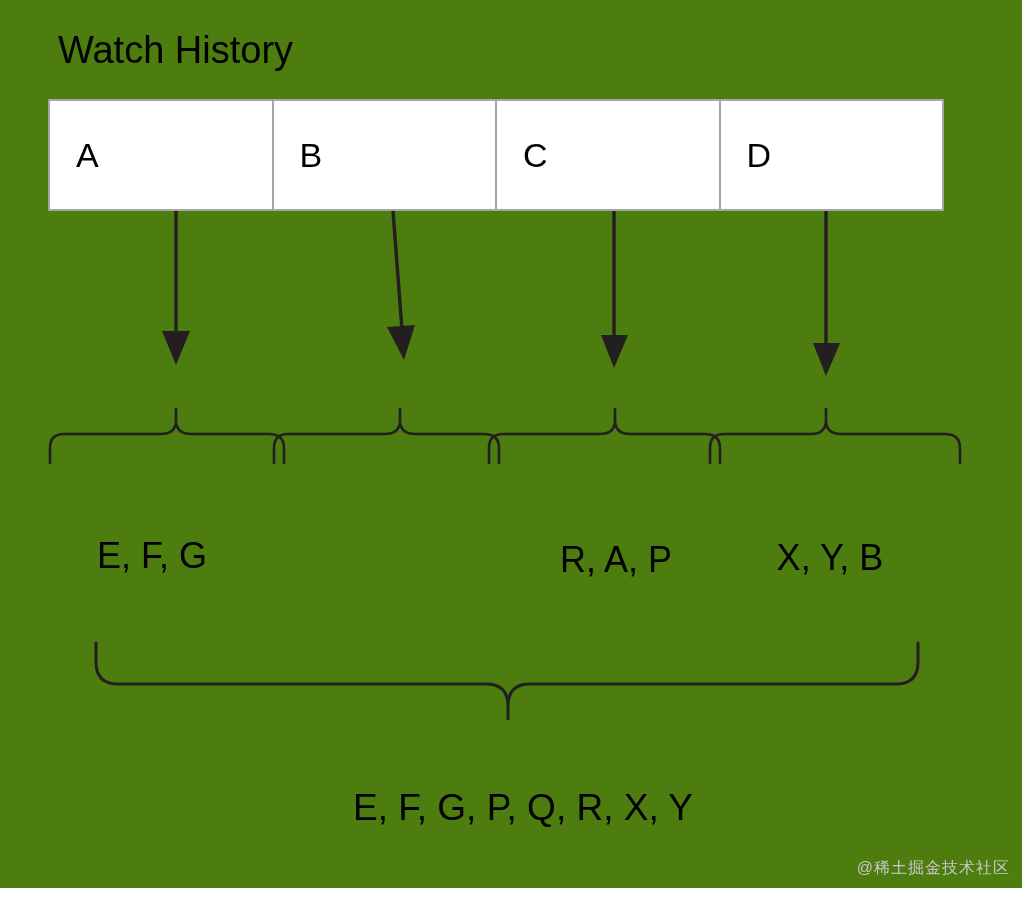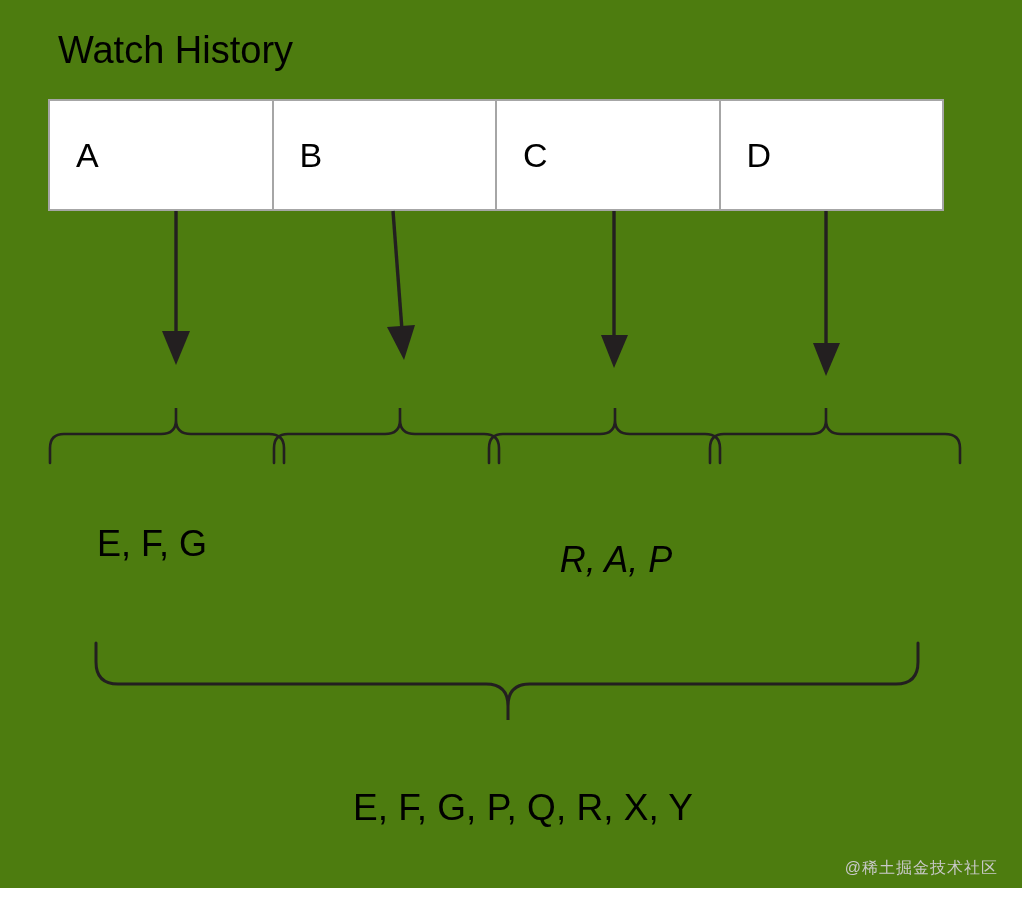--- a/index.html
+++ b/index.html
@@ -75,21 +75,21 @@
     left: 511px;
     transform: translateX(-50%);
     font-size: 37px;
     line-height: 42px;
     color: #000000;
     white-space: nowrap;
     margin-left: 12px;
   }
   .watermark {
     position: absolute;
-    right: 24px;
+    right: 12px;
     top: 858px;
     font-size: 16px;
     line-height: 20px;
     color: #c9c9c9;
     letter-spacing: 1px;
     white-space: nowrap;
   }
 </style>
 </head>
 <body>
@@ -136,22 +136,23 @@
 
   <svg class="brace-layer" width="1022" height="908">
     <g fill="none" stroke="#231f20" stroke-width="2.6" stroke-linecap="round">
       <path d="M 50,463 L 50,448 Q 50,434 64,434 L 161,434 Q 176,434 176,420 L 176,408 L 176,420 Q 176,434 191,434 L 269,434 Q 284,434 284,448 L 284,463"></path>
       <path d="M 274,463 L 274,448 Q 274,434 288,434 L 385,434 Q 400,434 400,420 L 400,408 L 400,420 Q 400,434 415,434 L 484,434 Q 499,434 499,448 L 499,463"></path>
       <path d="M 489,463 L 489,448 Q 489,434 503,434 L 600,434 Q 615,434 615,420 L 615,408 L 615,420 Q 615,434 630,434 L 705,434 Q 720,434 720,448 L 720,463"></path>
       <path d="M 710,463 L 710,448 Q 710,434 724,434 L 811,434 Q 826,434 826,420 L 826,408 L 826,420 Q 826,434 841,434 L 945,434 Q 960,434 960,448 L 960,463"></path>
     </g>
   </svg>
 
-  <div class="group-label" style="left:152px; top:524px;">E, F, G</div>
-  <div class="group-label" style="left:616px; top:540px;font-style:italic;">R, A, P</div>
+  <div class="group-label" style="left:152px; top:536px;">E, F, G</div>
+  <div class="group-label" style="left:616px; top:540px;">R, A, P</div>
+  <div class="group-label" style="left:830px; top:538px;">X, Y, B</div>
 
   <svg class="bigbrace-layer" width="1022" height="908">
     <g fill="none" stroke="#231f20" stroke-width="3" stroke-linecap="round">
       <path d="M 96,643 L 96,662 Q 96,684 118,684 L 486,684 Q 508,684 508,706 L 508,720 L 508,706 Q 508,684 530,684 L 896,684 Q 918,684 918,662 L 918,643"></path>
     </g>
   </svg>
 
   <div class="result-label">E, F, G, P, Q, R, X, Y</div>
 
   <div class="watermark">@稀土掘金技术社区</div>

